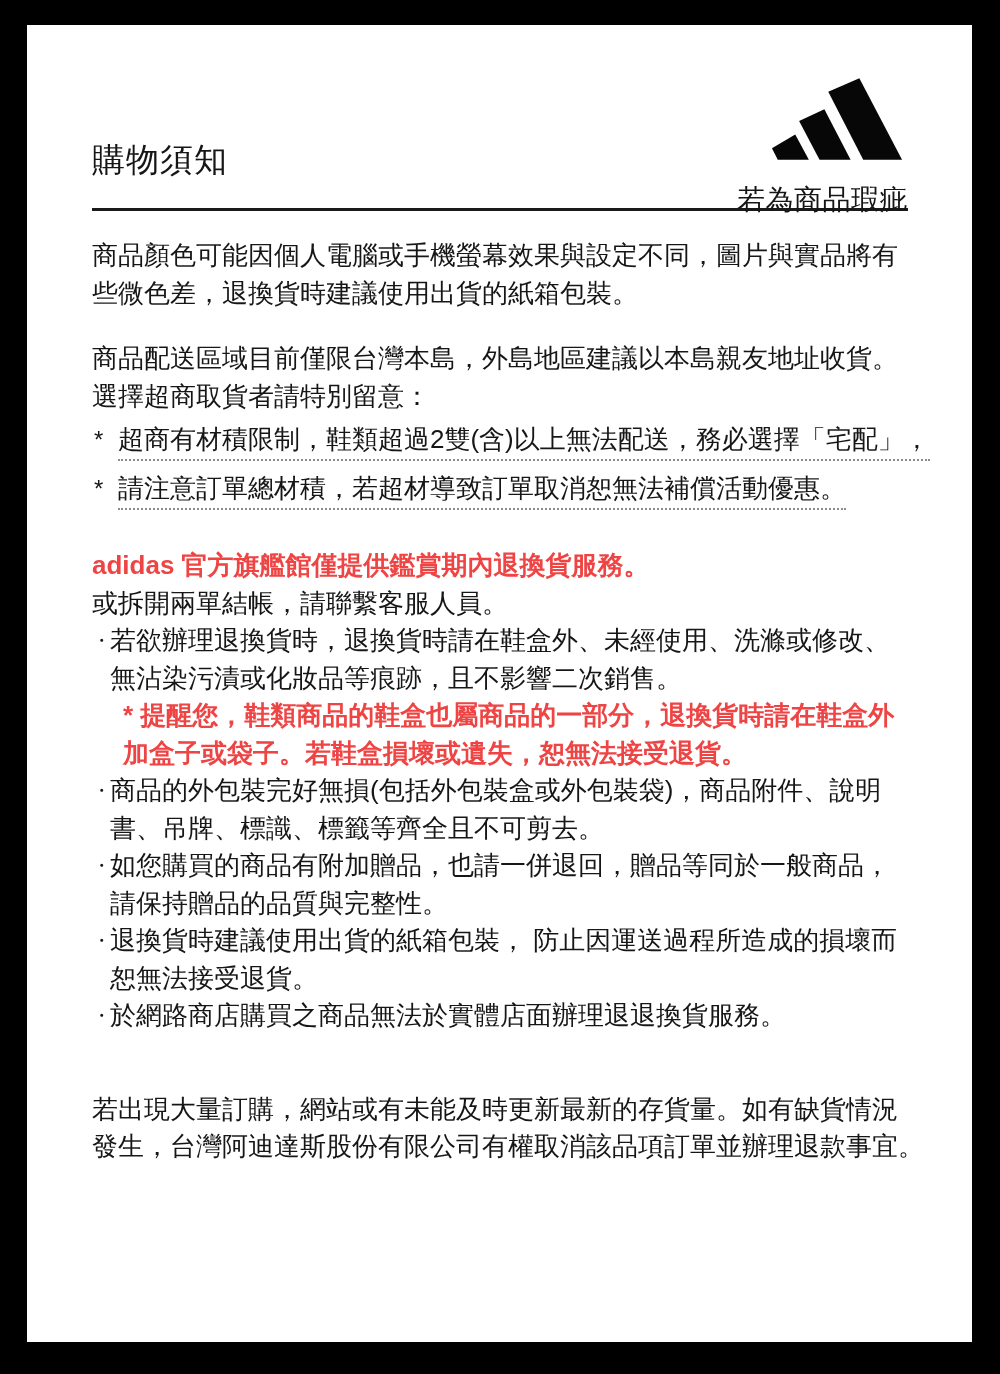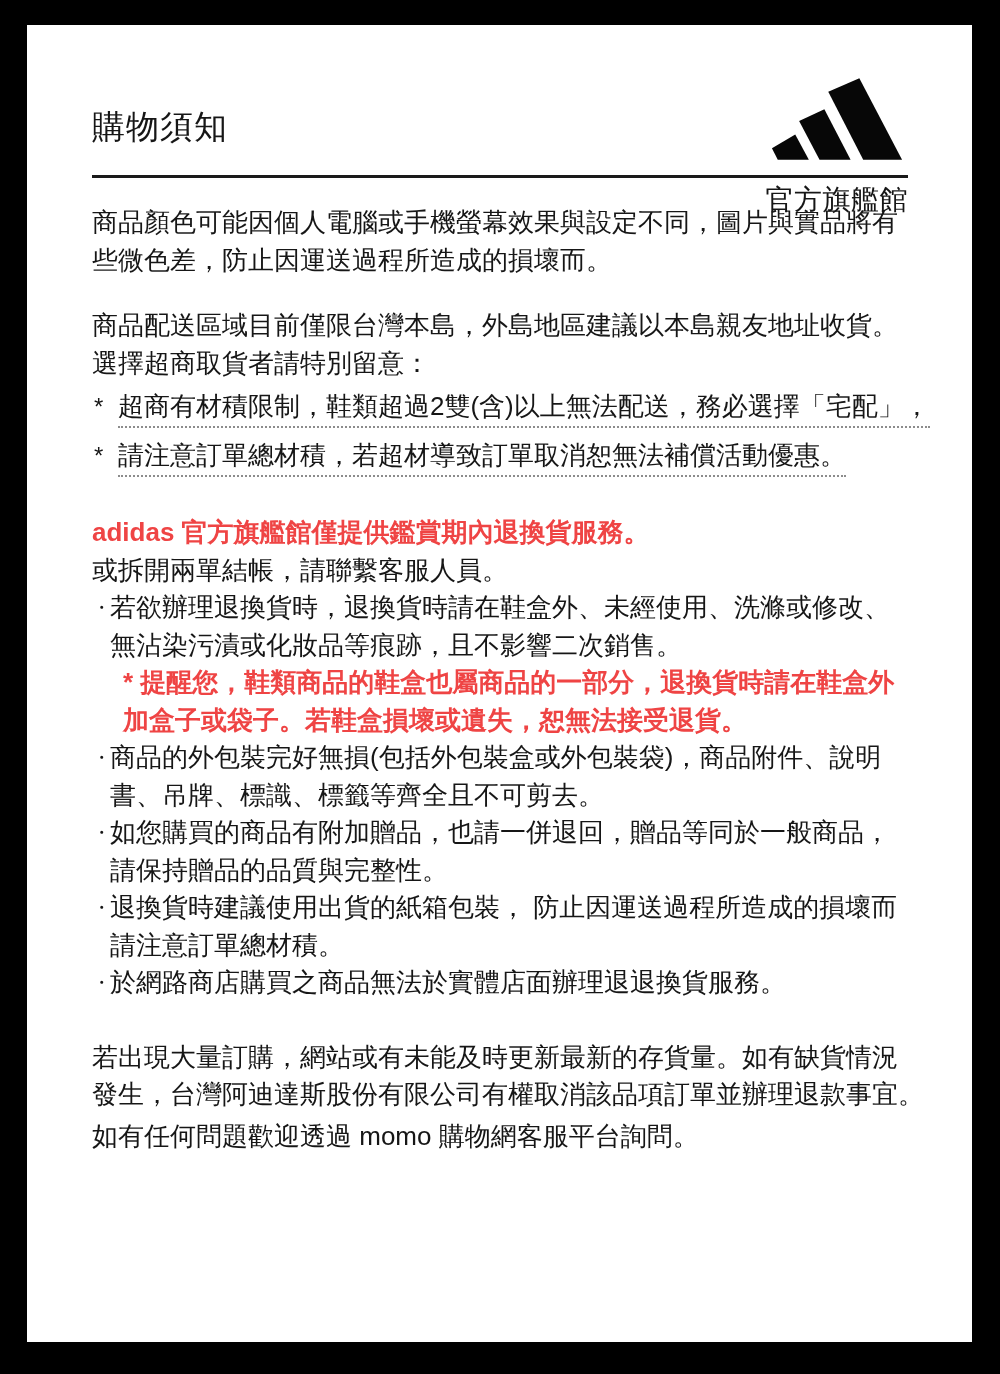--- a/index.html
+++ b/index.html
@@ -25,21 +25,21 @@
   }
   .logo{width:134px;height:85px;margin-right:4px;}
   .store-label{
     margin-top:23px;
     font-size:28px;line-height:29px;
     font-weight:500;color:#161616;
     letter-spacing:0.5px;
   }
   
   h1.page-title{
-    margin:0;padding-top:85px;
+    margin:0;padding-top:118px;
     font-size:33px;line-height:34px;
     font-weight:500;color:#161616;
     letter-spacing:1px;
   }
   .divider{
     border:0;margin:31px 0 0 0;
     height:3px;background:#1a1a1a;
   }
   
   main{
@@ -55,46 +55,46 @@
   .star-item.second{margin-top:11px;}
   .star-item .marker{font-size:24px;line-height:37.5px;padding-left:2px;color:#161616;}
   .u{border-bottom:2px dotted #8c8c8c;padding-bottom:5px;}
   
   .returns{margin-top:40px;}
   .red{color:#ef4444;font-weight:bold;}
   .bullet{display:grid;grid-template-columns:18px 1fr;margin:0;}
   .bullet .marker{font-size:19px;line-height:37.5px;color:#161616;}
   .subnote{margin-left:13px;}
   
-  .footer-para{margin-top:37px;}
+  .footer-para{margin-top:56px;}
   .footer-para.second{margin-top:4px;}
 </style>
 </head>
 <body>
 
 <div class="sheet">
 
   <div class="brand">
     <svg class="logo" viewBox="0 0 138 85" xmlns="http://www.w3.org/2000/svg" aria-hidden="true">
       <polygon points="2,72 26,58 40,84 8,84" fill="#070707"></polygon>
       <polygon points="30,44 56,32 83,84 51,84" fill="#070707"></polygon>
       <polygon points="60,14 92,0 136,84 96,84" fill="#070707"></polygon>
     </svg>
-    <div class="store-label">官方旗艦館</div>
+    <div class="store-label">若為商品瑕疵</div>
   </div>
 
   <h1 class="page-title">購物須知</h1>
 
   <hr class="divider">
 
   <main>
 
     <p class="para">
       <span class="ln" style="display:block">商品顏色可能因個人電腦或手機螢幕效果與設定不同，圖片與實品將有</span>
-      <span class="ln" style="display:block">些微色差，防止因運送過程所造成的損壞而。</span>
+      <span class="ln" style="display:block">些微色差，退換貨時建議使用出貨的紙箱包裝。</span>
     </p>
 
     <div class="para">
       <div class="ln">商品配送區域目前僅限台灣本島，外島地區建議以本島親友地址收貨。</div>
       <div class="ln">選擇超商取貨者請特別留意：</div>
 
       <div class="star-item">
         <span class="marker">*</span>
         <div>
           <div class="ln"><span class="u">超商有材積限制，鞋類超過2雙(含)以上無法配送，務必選擇「宅配」，</span></div>
@@ -138,35 +138,32 @@
         <div>
           <div class="ln">如您購買的商品有附加贈品，也請一併退回，贈品等同於一般商品，</div>
           <div class="ln">請保持贈品的品質與完整性。</div>
         </div>
       </div>
 
       <div class="bullet">
         <span class="marker">・</span>
         <div>
           <div class="ln">退換貨時建議使用出貨的紙箱包裝， 防止因運送過程所造成的損壞而</div>
-          <div class="ln">請注意訂單總材積。</div>
+          <div class="ln">恕無法接受退貨。</div>
         </div>
       </div>
 
       <div class="bullet">
         <span class="marker">・</span>
         <div>
           <div class="ln">於網路商店購買之商品無法於實體店面辦理退退換貨服務。</div>
         </div>
       </div>
     </section>
 
     <div class="footer-para">
       <div class="ln">若出現大量訂購，網站或有未能及時更新最新的存貨量。如有缺貨情況</div>
       <div class="ln">發生，台灣阿迪達斯股份有限公司有權取消該品項訂單並辦理退款事宜。</div>
     </div>
 
-    <div class="footer-para second">
-      <div class="ln">如有任何問題歡迎透過 momo 購物網客服平台詢問。</div>
-    </div>
 
   </main>
 </div>
 
 </body></html>

